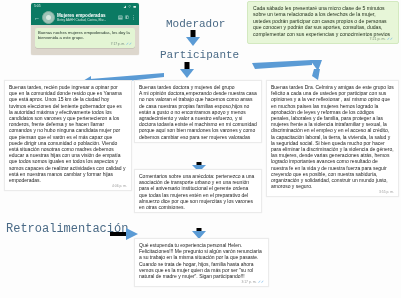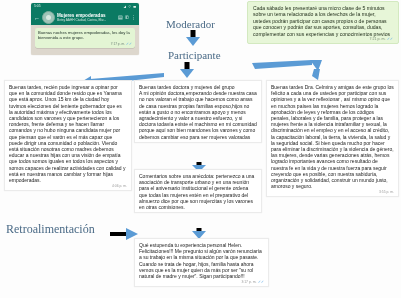--- a/index.html
+++ b/index.html
@@ -64,25 +64,25 @@
     background:#e7f6d8;border:1px solid #d3e9c0;border-radius:2px;
     padding:3px 5px 2px 5px;box-sizing:border-box;
   }
   #mod-bubble .txt{font-size:5.1px;line-height:6.4px;color:#23301d;}
   #mod-bubble .meta{font-size:3.6px;color:#7b8d74;text-align:right;
     display:flex;justify-content:flex-end;align-items:center;gap:1.5px;margin-top:0px;}
 
   
   .label{
     color:#4a6a86;font-size:11px;line-height:12px;white-space:nowrap;
-    font-family:Liberation Serif, serif;
+    font-family:Liberation Mono, monospace;
     text-align:right;
   }
   #lbl-moderador{left:166px;top:18px;}
-  #lbl-participante{left:168px;top:49px;}
+  #lbl-participante{left:160px;top:49px;}
   #lbl-retro{left:6px;top:223px;font-size:12px;}
 
   
   .card{
     background:#ffffff;border:1px solid #ebebeb;
     box-sizing:border-box;padding:3px 4px 2px 4px;
     box-shadow:0 0 1px rgba(0,0,0,.07);
   }
   .card .txt{font-size:5.0px;line-height:6.2px;color:#1d1d1d;}
   .card .meta{font-size:3.4px;color:#9a9a9a;text-align:right;margin-top:1px;

